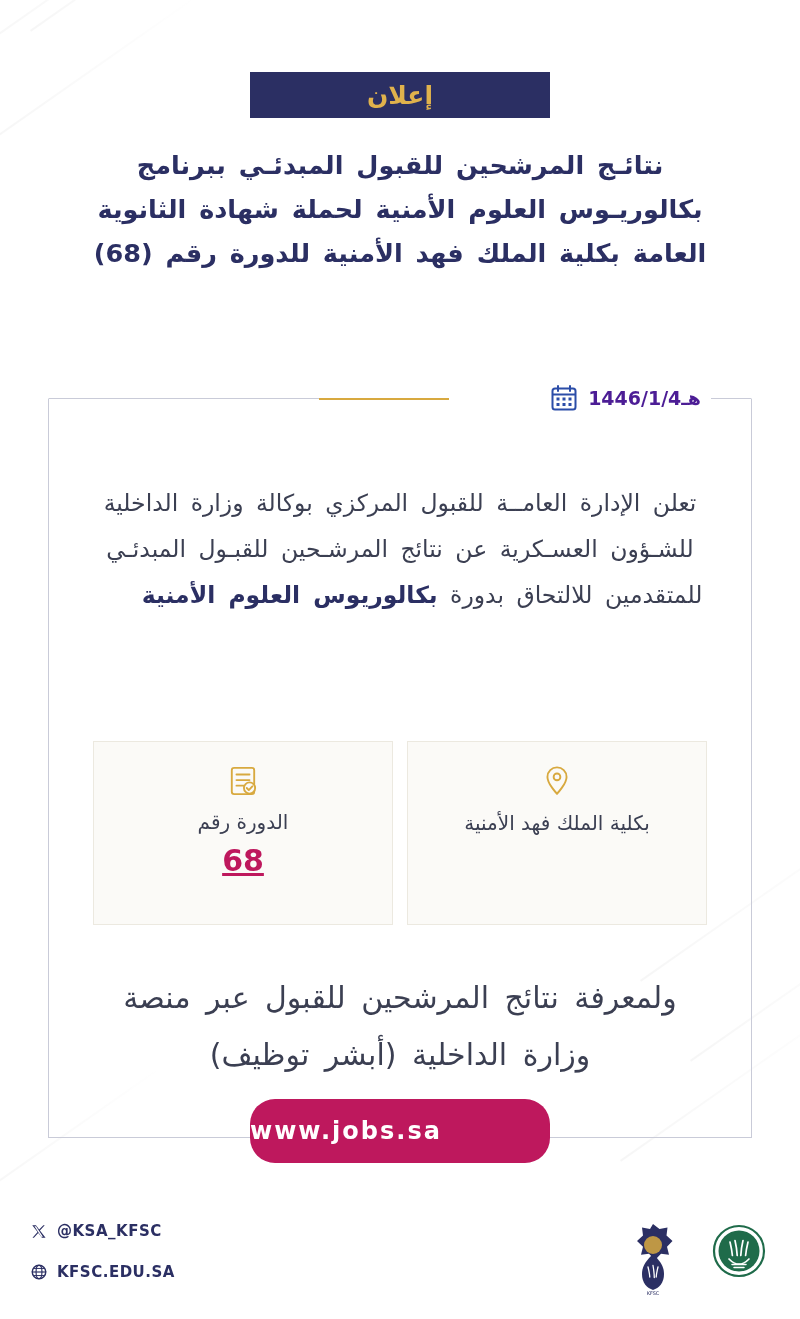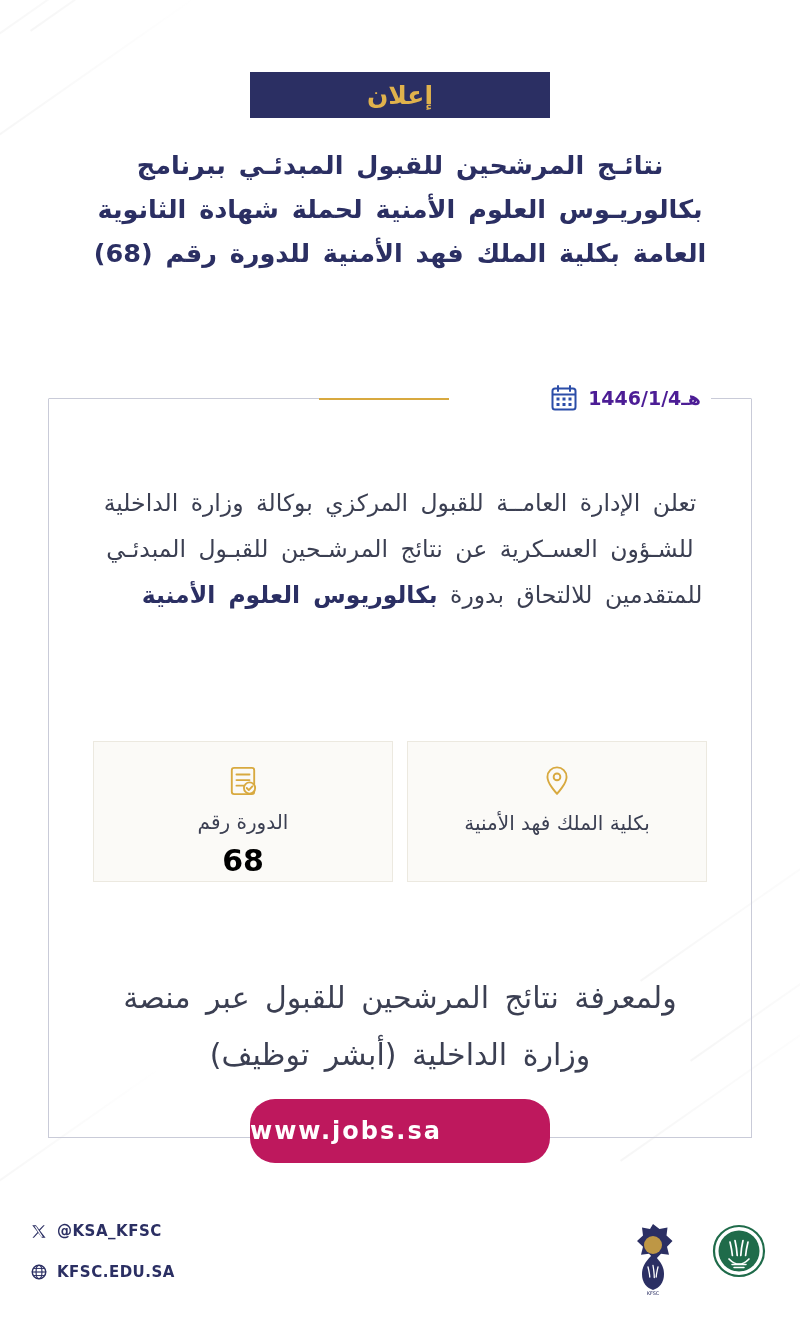--- a/index.html
+++ b/index.html
@@ -118,40 +118,41 @@
   .intro b { color: #2b2f63; font-weight: bold; margin-left: 44px; }
 
   
   .stats {
     position: absolute;
     top: 342px; right: 44px; left: 44px;
     display: flex; justify-content: space-between; gap: 14px;
   }
   .stat {
     flex: 1 1 0;
-    height: 141px;
+    height: 184px;
     background: #fbfaf7;
     border: 1px solid #ece9e0;
     display: flex; flex-direction: column;
     align-items: center; justify-content: flex-start;
     padding-top: 20px;
     text-align: center;
   }
   .stat .ico { height: 38px; display: flex; align-items: center; justify-content: center; }
   .stat .lbl {
     margin-top: 8px;
     color: #3b3f52;
     font-size: 20px;
     line-height: 1.45;
   }
   .stat .val {
     margin-top: 6px;
-    color: #000000;
+    color: #be185d;
     font-size: 30px;
     font-weight: bold;
+    text-decoration: underline;
   }
   .stat.loc .lbl { font-size: 20px; line-height: 1.5; }
 
   
   .closing {
     position: absolute;
     top: 570px; right: 60px; left: 60px;
     text-align: center;
     color: #3b3f52;
     font-size: 30px;

